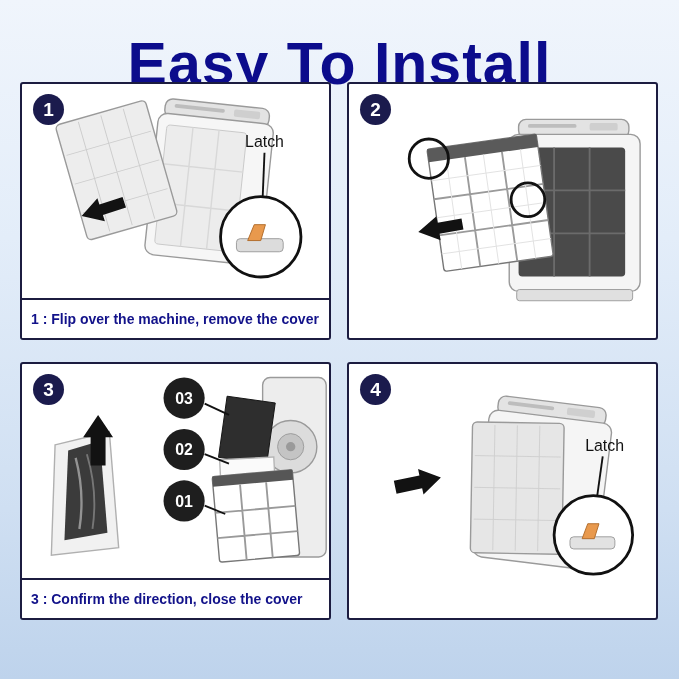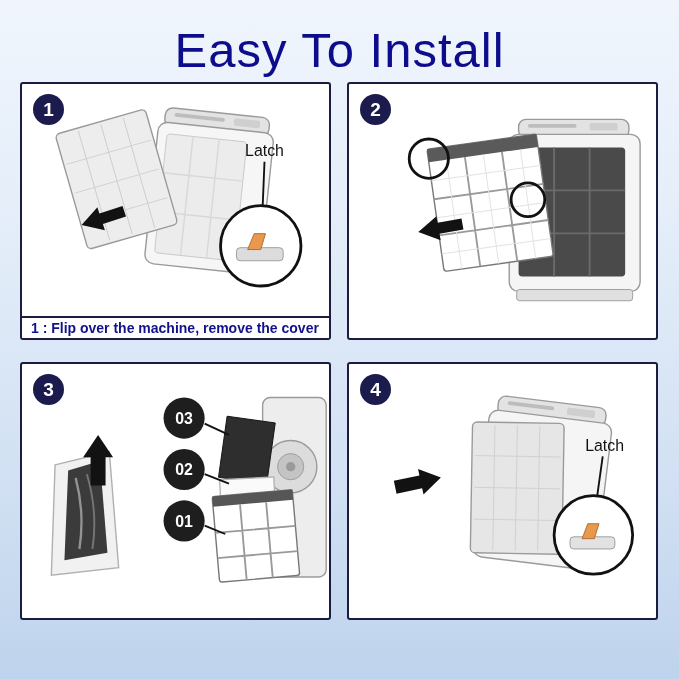--- a/index.html
+++ b/index.html
@@ -4,24 +4,24 @@
 <style>
   * { margin: 0; padding: 0; box-sizing: border-box; }
   html, body { width: 679px; height: 679px; }
   body {
     font-family: "Liberation Sans", sans-serif;
     background: linear-gradient(180deg, #f0f5fc 0%, #e3edf9 35%, #cfdff2 75%, #bed3ec 100%);
     overflow: hidden;
   }
   .page-title {
     text-align: center;
-    font-size: 49px;
-    font-weight: 400;
+    font-size: 59px;
+    font-weight: 700;
     color: #0c0c8c;
-    padding-top: 22px;
+    padding-top: 30px;
     letter-spacing: 1px;
     height: 78px;
   }
   .grid {
     display: grid;
     grid-template-columns: 311px 311px;
     grid-template-rows: 258px 258px;
     column-gap: 16px;
     row-gap: 22px;
     margin: 4px 20px 0 20px;
@@ -47,21 +47,21 @@
     font-weight: bold;
     font-size: 19px;
     display: flex; align-items: center; justify-content: center;
     z-index: 2;
   }
   .caption {
     border-top: 2px solid #1c1c40;
     color: #12128a;
     font-weight: bold;
     font-size: 14px;
-    padding: 2px 9px;
+    padding: 11px 9px;
     background: #ffffff;
     white-space: nowrap;
   }
   svg text.callout {
     font-family: "Liberation Sans", sans-serif;
     font-size: 17px;
     fill: #111111;
   }
   svg text.layer-num {
     font-family: "Liberation Sans", sans-serif;
@@ -205,20 +205,21 @@
           <text class="layer-num" x="152" y="89" text-anchor="middle">02</text>
           <line x1="174" y1="88" x2="200" y2="98" stroke="#111111" stroke-width="2"></line>
         </g>
         <g>
           <circle cx="152" cy="138" r="22" fill="#1e1e1e"></circle>
           <text class="layer-num" x="152" y="144" text-anchor="middle">01</text>
           <line x1="174" y1="143" x2="196" y2="152" stroke="#111111" stroke-width="2"></line>
         </g>
       </svg>
     </div>
+    <div class="caption">3 : Confirm the direction, close the cover</div>
   </div>
 
   <div class="panel">
     <div class="badge">4</div>
     <div class="illustration">
       <svg viewBox="0 0 307 212" preserveAspectRatio="xMidYMid meet">
 
         <g transform="translate(116,10) rotate(7,70,90)">
           <rect x="12" y="0" width="116" height="20" rx="8" fill="#e3e3e3" stroke="#9a9a9a" stroke-width="1.5"></rect>
           <rect x="22" y="5" width="50" height="4" rx="2" fill="#bdbdbd"></rect>

